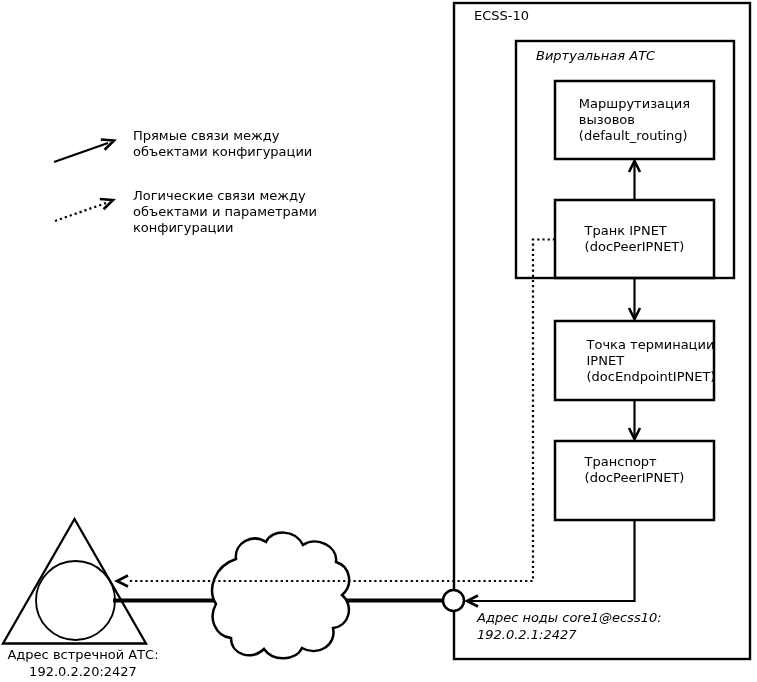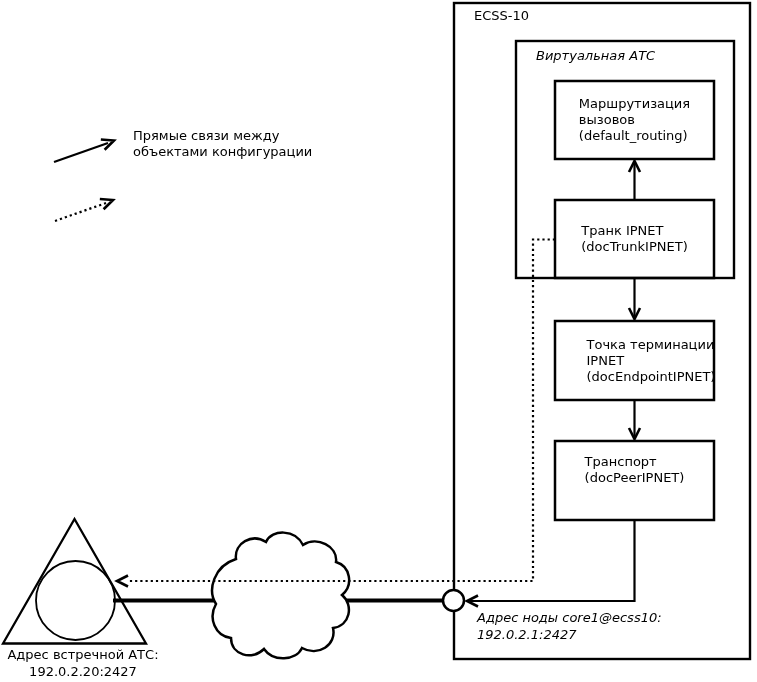--- a/index.html
+++ b/index.html
@@ -106,32 +106,35 @@
 
   <div class="txt" style="left:474px; top:8px;">ECSS-10</div>
 
   <div class="txt" style="left:536px; top:48px;font-style:italic;">Виртуальная АТС</div>
 
   <div class="boxlabel" style="left:555px; top:81px; width:159px; height:78px;">Маршрутизация
 вызовов
 (default_routing)</div>
 
   <div class="boxlabel" style="left:555px; top:200px; width:159px; height:78px;">Транк IPNET
-(docTrunkIPNET)</div>
+(docPeerIPNET)</div>
 
   <div class="boxlabel" style="left:555px; top:321px; width:192px; height:79px;">Точка терминации
 IPNET
 (docEndpointIPNET)</div>
 
   <div class="boxlabel" style="left:555px; top:441px; width:159px; height:58px;">Транспорт
 (docPeerIPNET)</div>
 
   <div class="txt" style="left:133px; top:128px;">Прямые связи между
 объектами конфигурации</div>
 
+  <div class="txt" style="left:133px; top:188px;">Логические связи между
+объектами и параметрами
+конфигурации</div>
 
 
   <div class="txt lh17" style="left:477px; top:609px;font-style:italic;">Адрес ноды core1@ecss10:
 192.0.2.1:2427</div>
 
   <div class="txt center lh17" style="left:0px; top:646px; width:152px;padding-left:7px;">Адрес встречной АТС:
 192.0.2.20:2427</div>
 
 </div>
 

